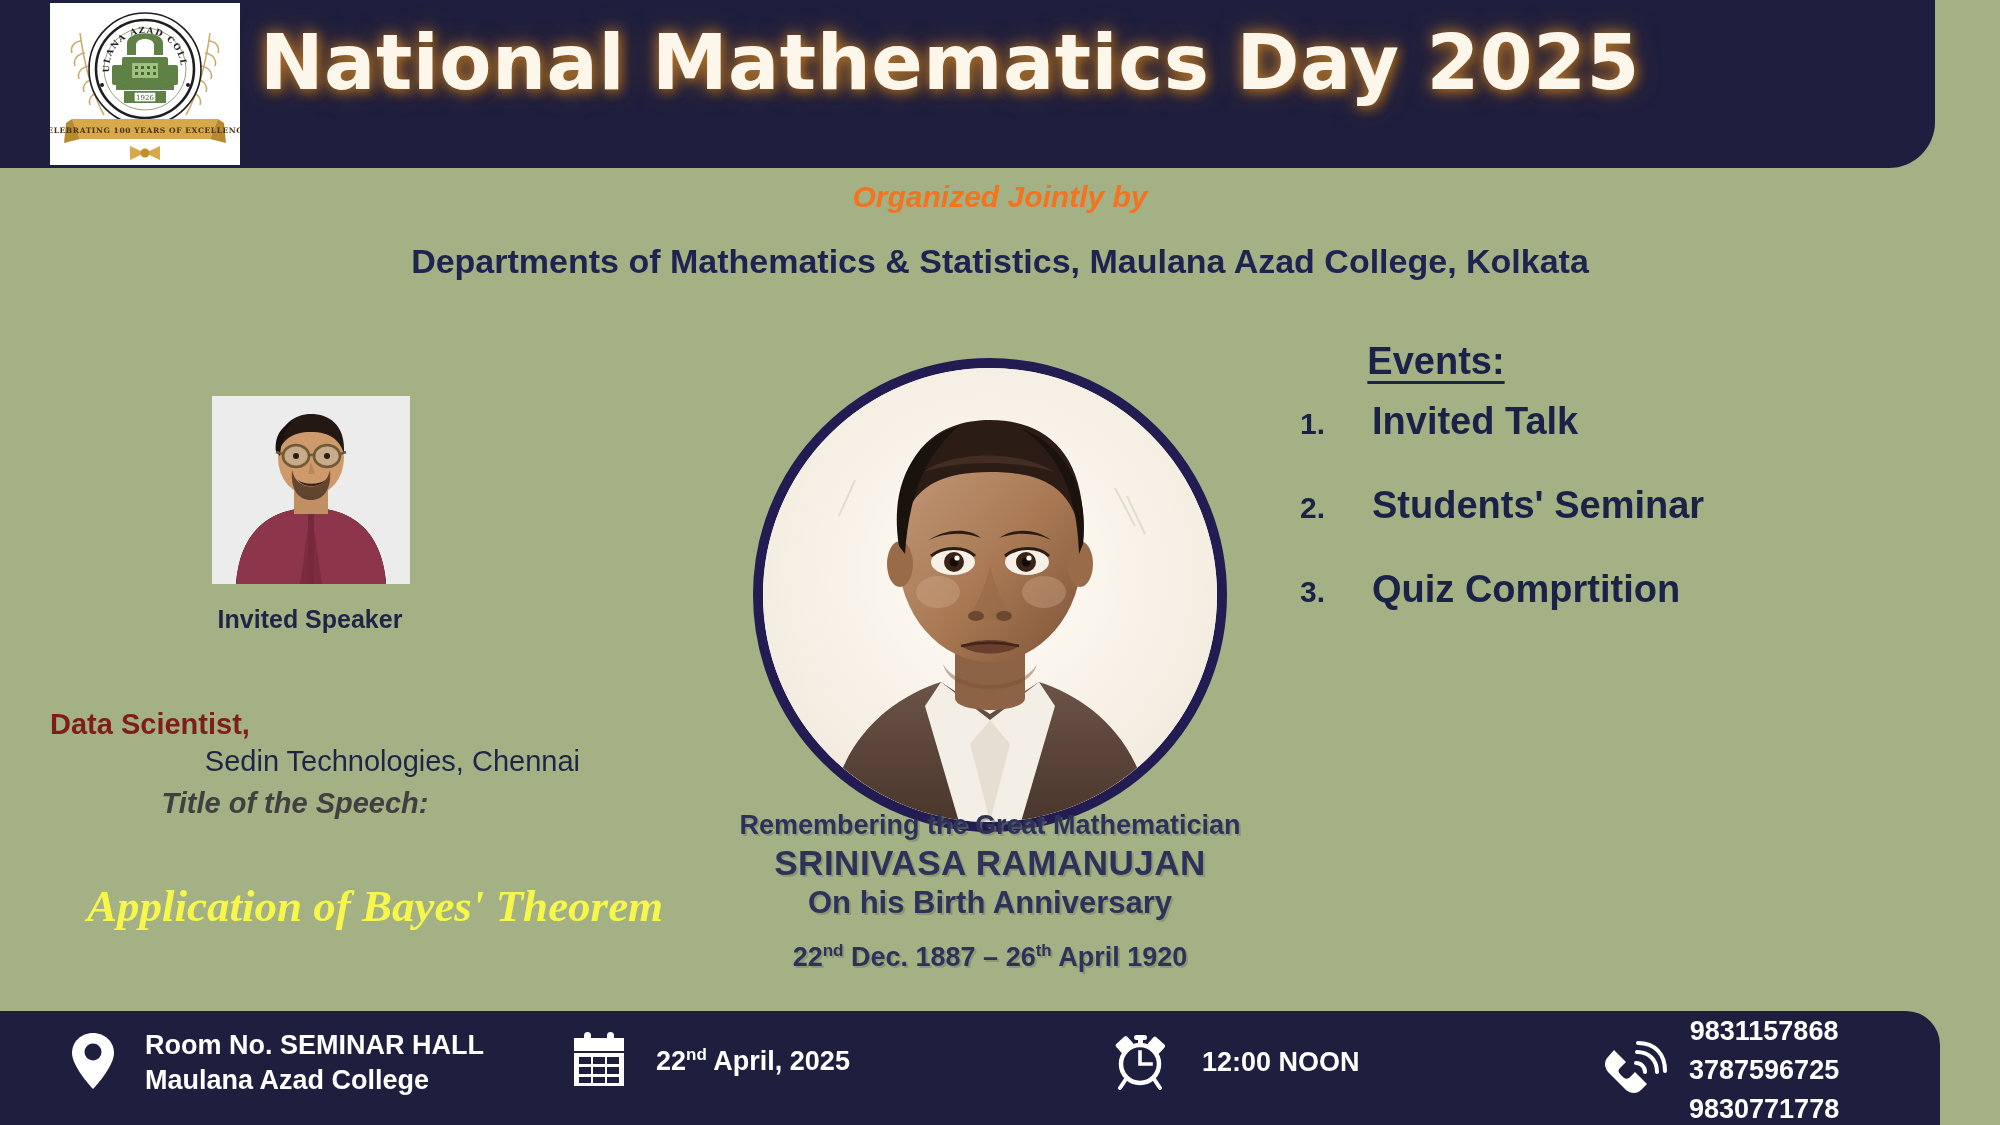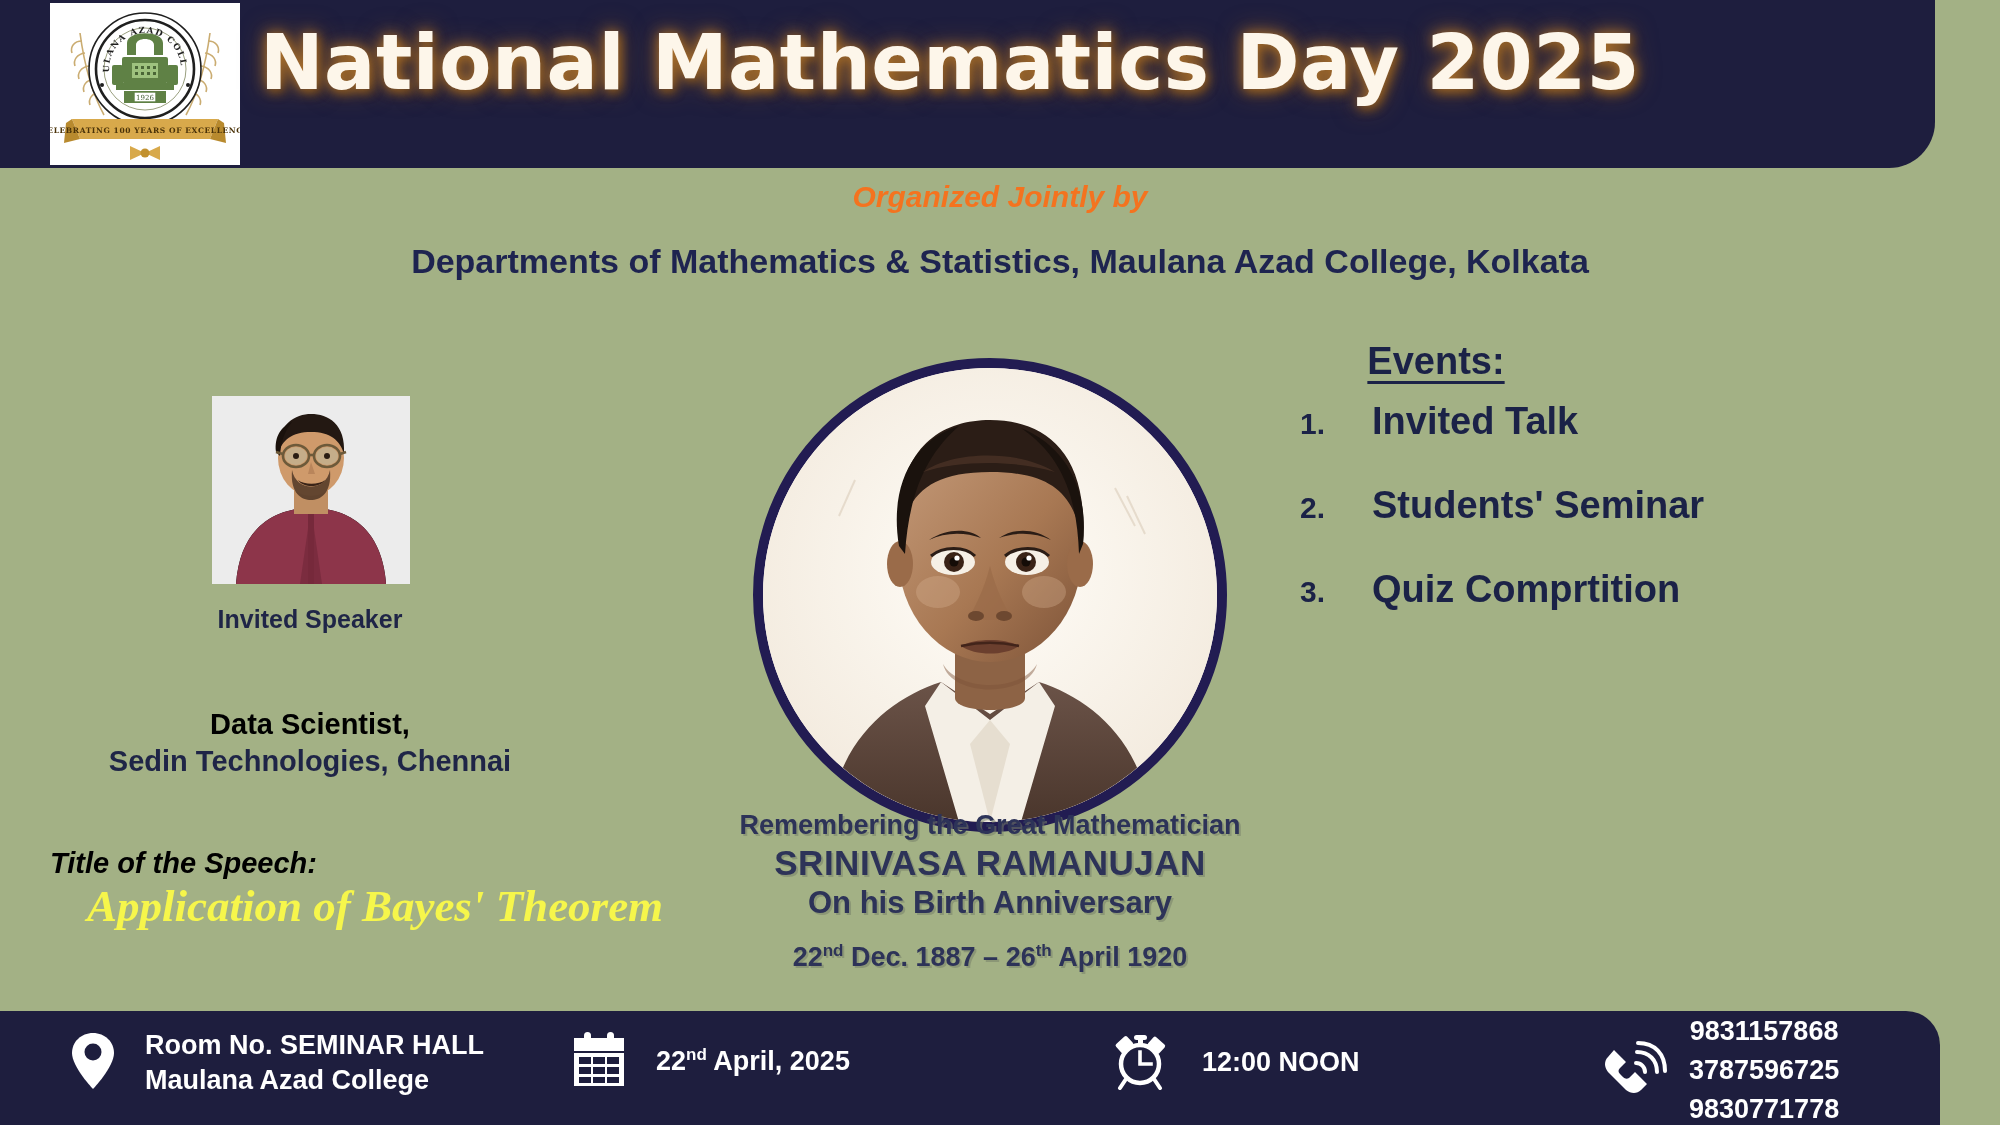--- a/index.html
+++ b/index.html
@@ -135,42 +135,43 @@
     font-size: 40px;
     font-weight: bold;
     color: #ffffff;
     font-family: "DejaVu Serif", serif;
     letter-spacing: 0.5px;
   }
   .speaker-aff1 {
     position: absolute;
     left: 50px; top: 708px;
     width: 520px;
-    text-align: center;
+    text-align: left;
     font-size: 29px;
     font-weight: bold;
-    color: #000000;
+    color: #7f1d1d;
   }
   .speaker-aff2 {
     position: absolute;
     left: 40px; top: 745px;
     width: 540px;
-    text-align: center;
+    text-align: right;
     font-size: 29px;
-    font-weight: bold;
+    font-weight: normal;
     color: #1f2547;
   }
   .speech-label {
     position: absolute;
-    left: 50px; top: 847px;
+    left: 50px; top: 787px;
     width: 490px;
+    text-align: center;
     font-size: 29px;
     font-weight: bold;
     font-style: italic;
-    color: #000000;
+    color: #404040;
   }
   .speech-title {
     position: absolute;
     left: 5px; top: 880px;
     width: 740px;
     text-align: center;
     font-size: 45px;
     font-weight: bold;
     font-style: italic;
     color: #f6f64b;

